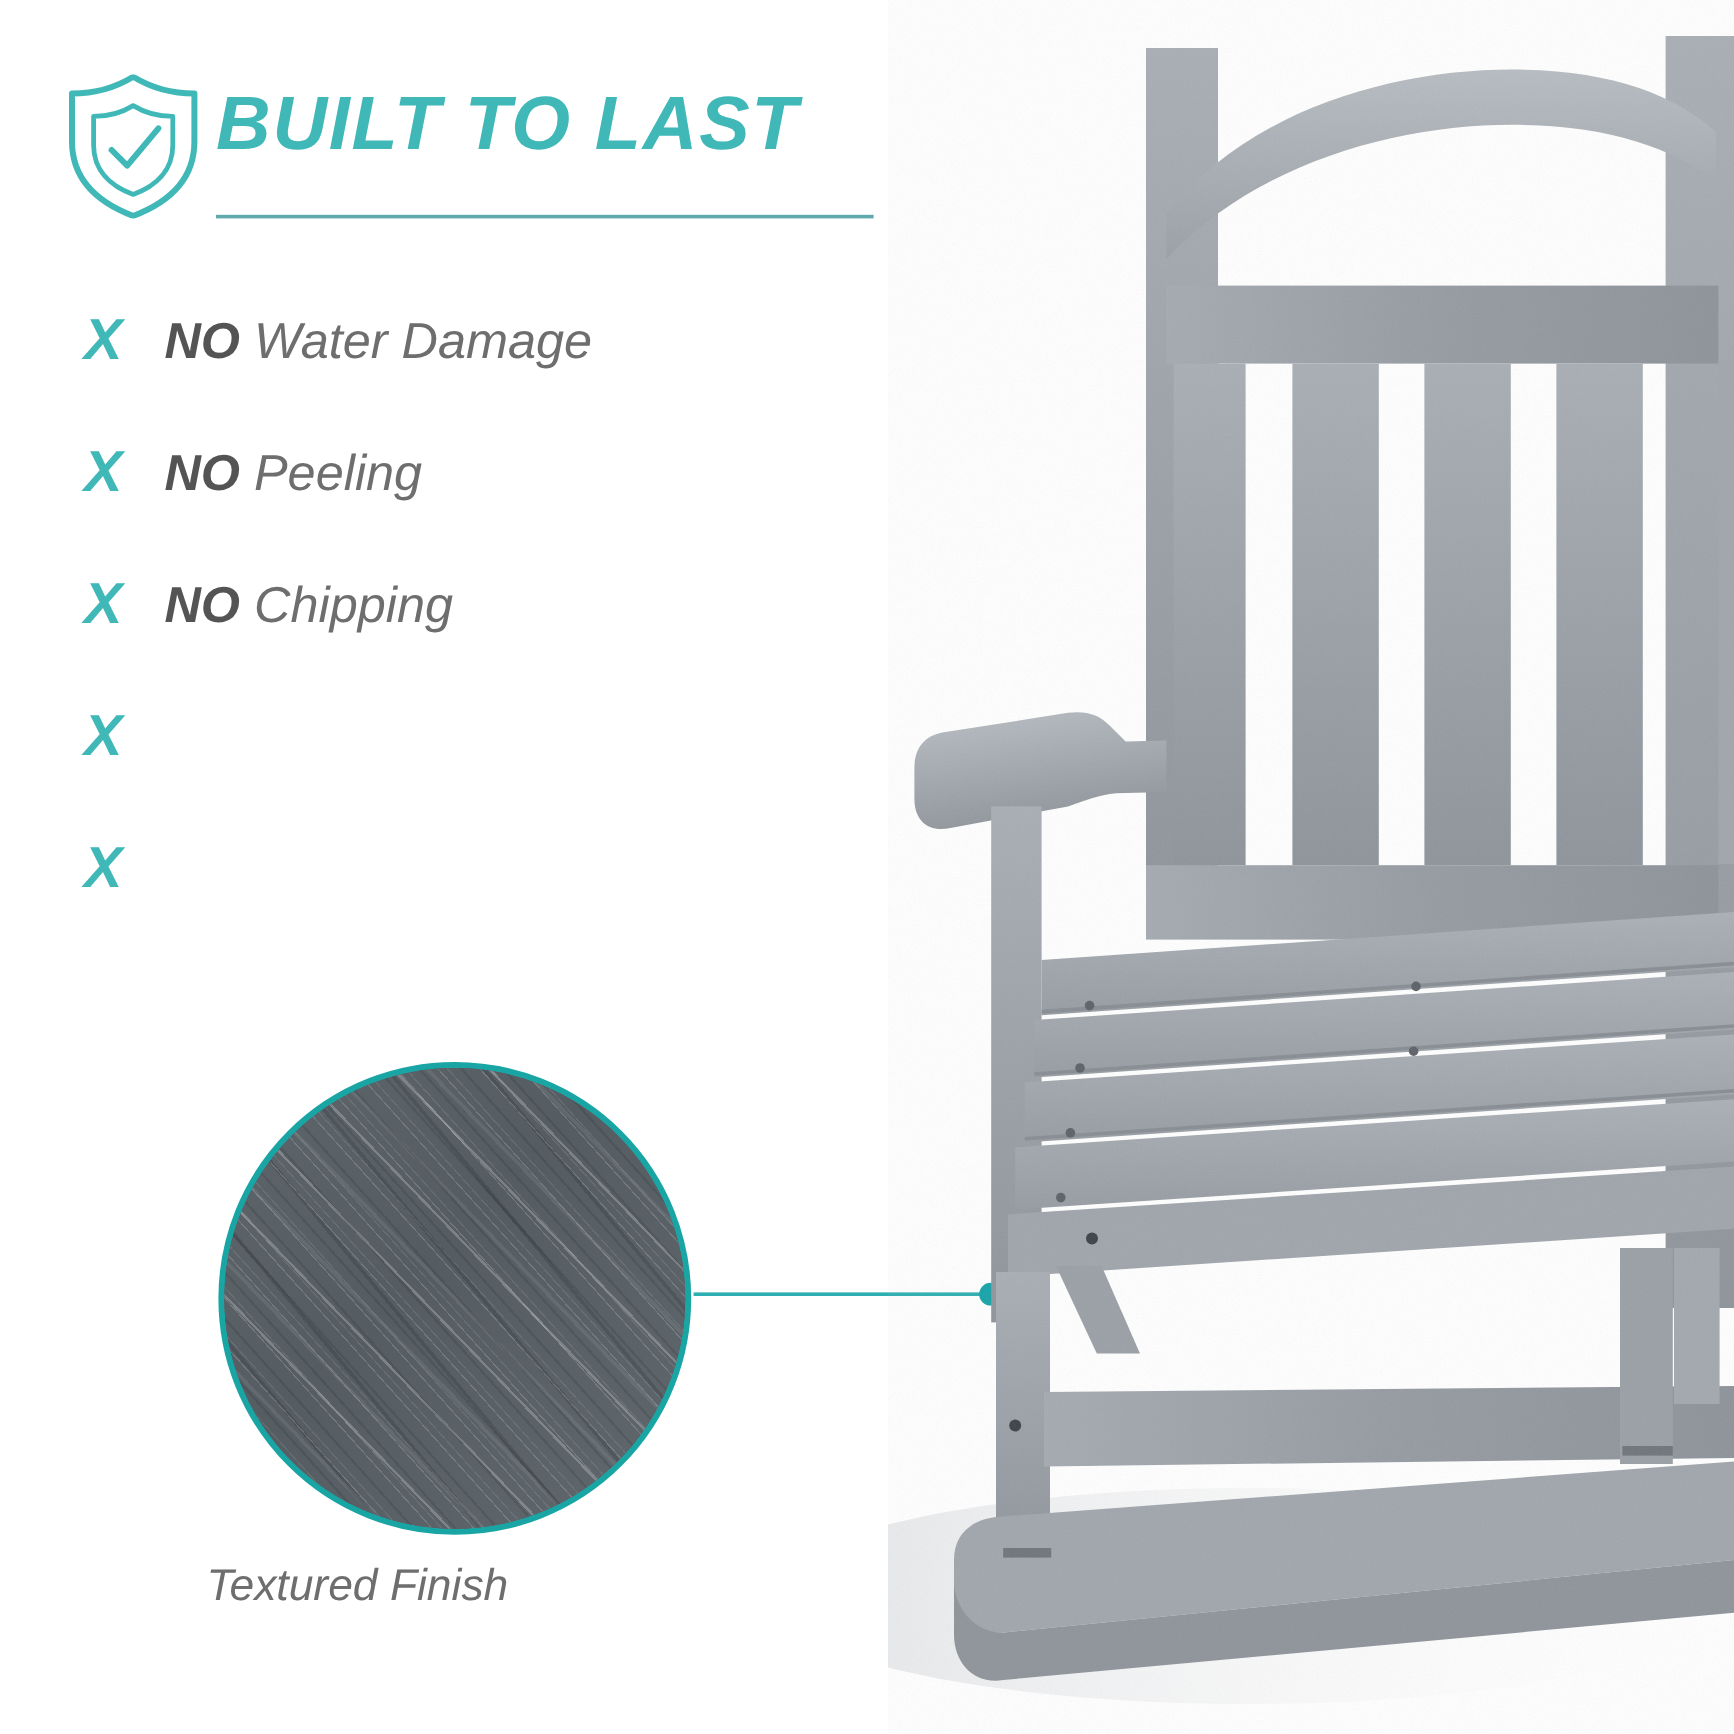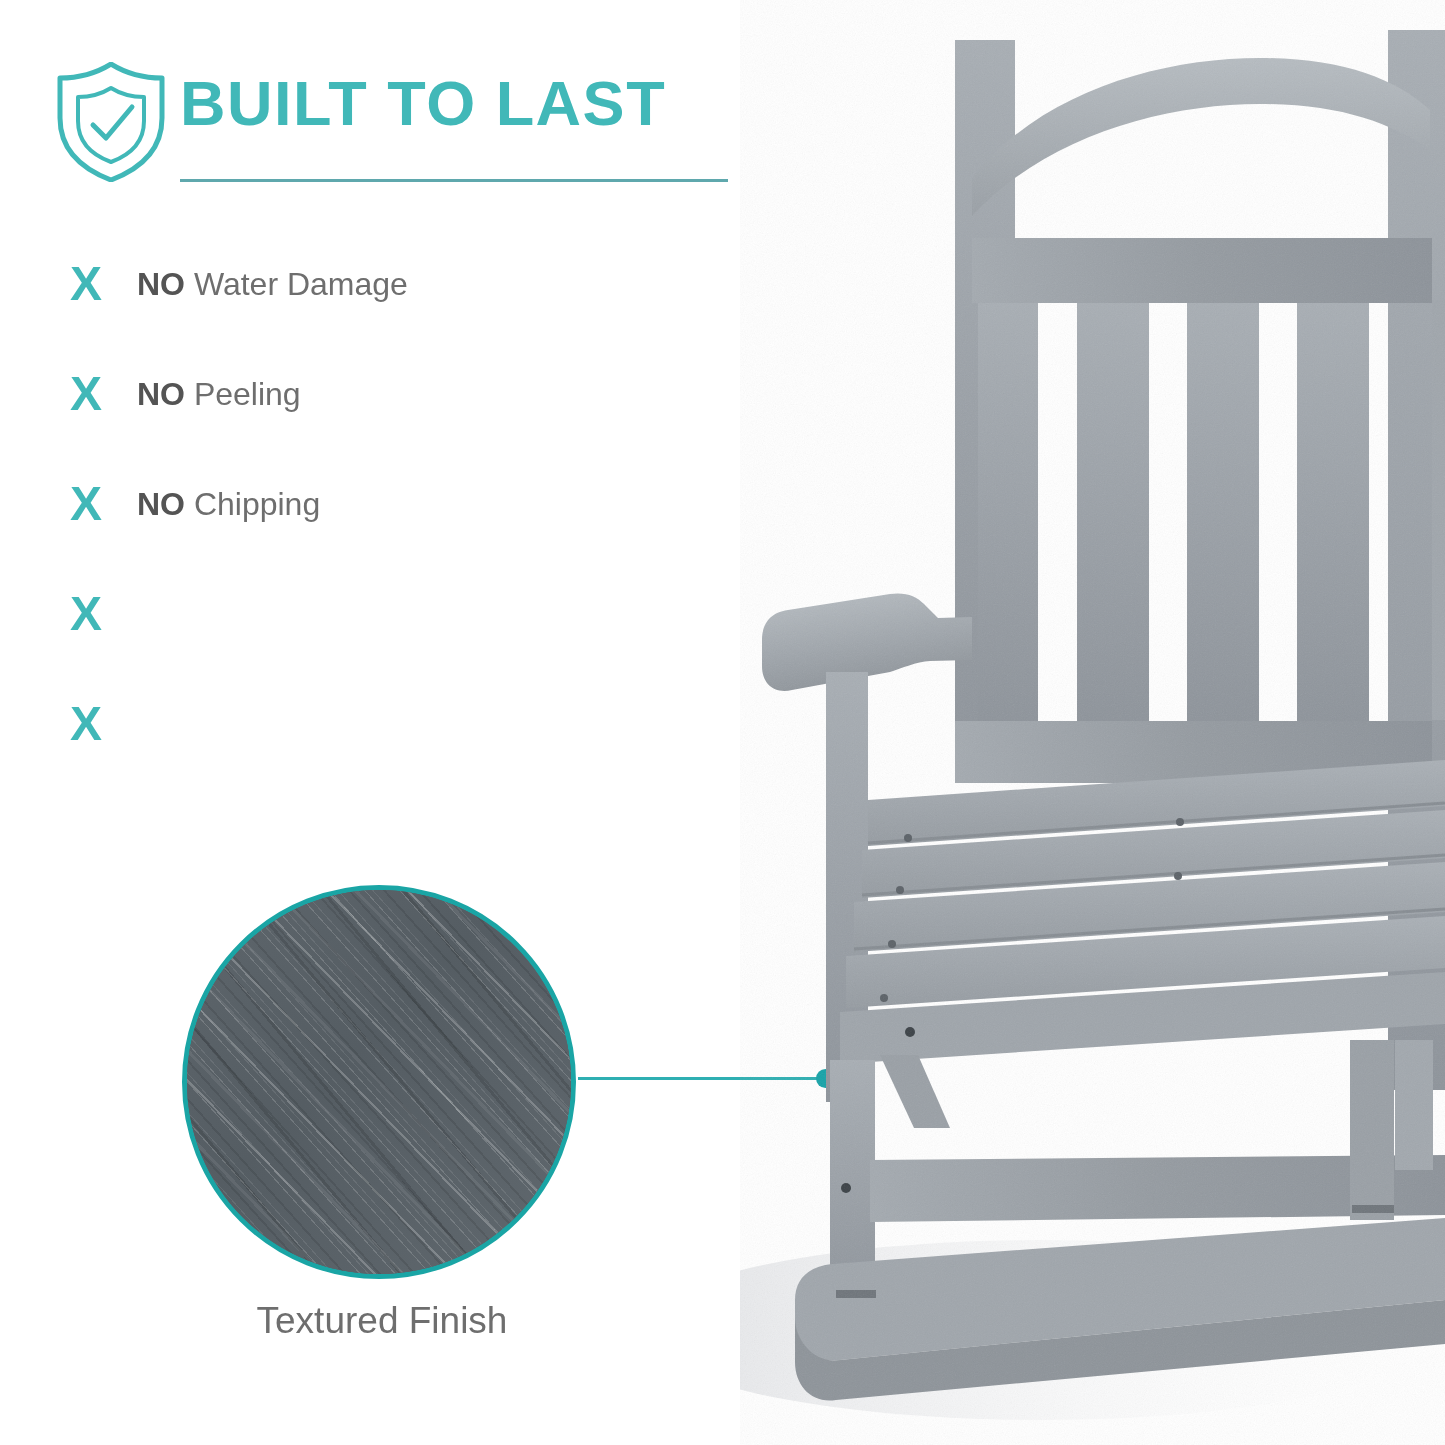--- a/index.html
+++ b/index.html
@@ -5,21 +5,21 @@
   * { margin:0; padding:0; box-sizing:border-box; }
   html,body { width:1445px; height:1445px; }
   body {
     background:#ffffff;
     font-family:"Liberation Sans", sans-serif;
     position:relative;
     overflow:hidden;
   }
 
   
-  #left-panel { position:absolute; left:0; top:0; width:840px; height:1445px; }
+  #left-panel { position:absolute; left:0; top:0; width:840px; height:1445px;font-style:italic; }
 
   
   #header { position:absolute; left:52px; top:62px; width:700px; height:130px; }
   #shield-icon { position:absolute; left:0; top:0; width:118px; height:120px; }
   #page-title {
     position:absolute; left:128px; top:10px;
     font-size:63px; font-weight:bold; letter-spacing:1.5px;
     color:#41b8b8; line-height:1; white-space:nowrap;
   }
   #title-divider {
@@ -31,21 +31,21 @@
   #benefits-list { position:absolute; left:52px; top:258px; width:700px; }
   .benefit-row { position:relative; height:110px; }
   .benefit-x {
     position:absolute; left:10px; top:2px;
     width:48px; height:48px;
     color:#41b8b8; font-size:48px; font-weight:bold;
     line-height:48px; text-align:center;
   }
   .benefit-text {
     position:absolute; left:85px; top:0px;
-    font-size:32px; line-height:52px; white-space:nowrap;
+    font-size:42px; line-height:52px; white-space:nowrap;
   }
   .benefit-no { font-weight:bold; color:#545454; }
   .benefit-label { font-weight:normal; color:#6e6e6e; }
 
   
   #texture-callout { position:absolute; left:182px; top:885px; }
   #texture-circle {
     position:absolute; left:0; top:0;
     width:394px; height:394px; border-radius:50%;
     border:5px solid #1aa5a5;
@@ -71,21 +71,21 @@
         rgba(255,255,255,0.07) 31px, rgba(255,255,255,0.07) 34px,
         rgba(255,255,255,0.00) 34px, rgba(255,255,255,0.00) 58px),
       repeating-linear-gradient(50deg,
         rgba(0,0,0,0.00) 0px, rgba(0,0,0,0.00) 23px,
         rgba(0,0,0,0.13) 23px, rgba(0,0,0,0.13) 26px,
         rgba(0,0,0,0.00) 26px, rgba(0,0,0,0.00) 62px),
       linear-gradient(135deg,#626a70 0%, #555d63 45%, #646c72 100%);
   }
   #texture-caption {
     position:absolute; left:-10px; top:415px; width:420px;
-    text-align:center; font-size:37px; color:#6e6e6e; white-space:nowrap;
+    font-size:37px; color:#6e6e6e; white-space:nowrap;
   }
   #callout-line {
     position:absolute; left:578px; top:1077px;
     width:248px; height:3px; background:#2eafb2;
   }
   #callout-dot {
     position:absolute; left:816px; top:1069px;
     width:19px; height:19px; border-radius:50%; background:#17a3a8;
   }
 

